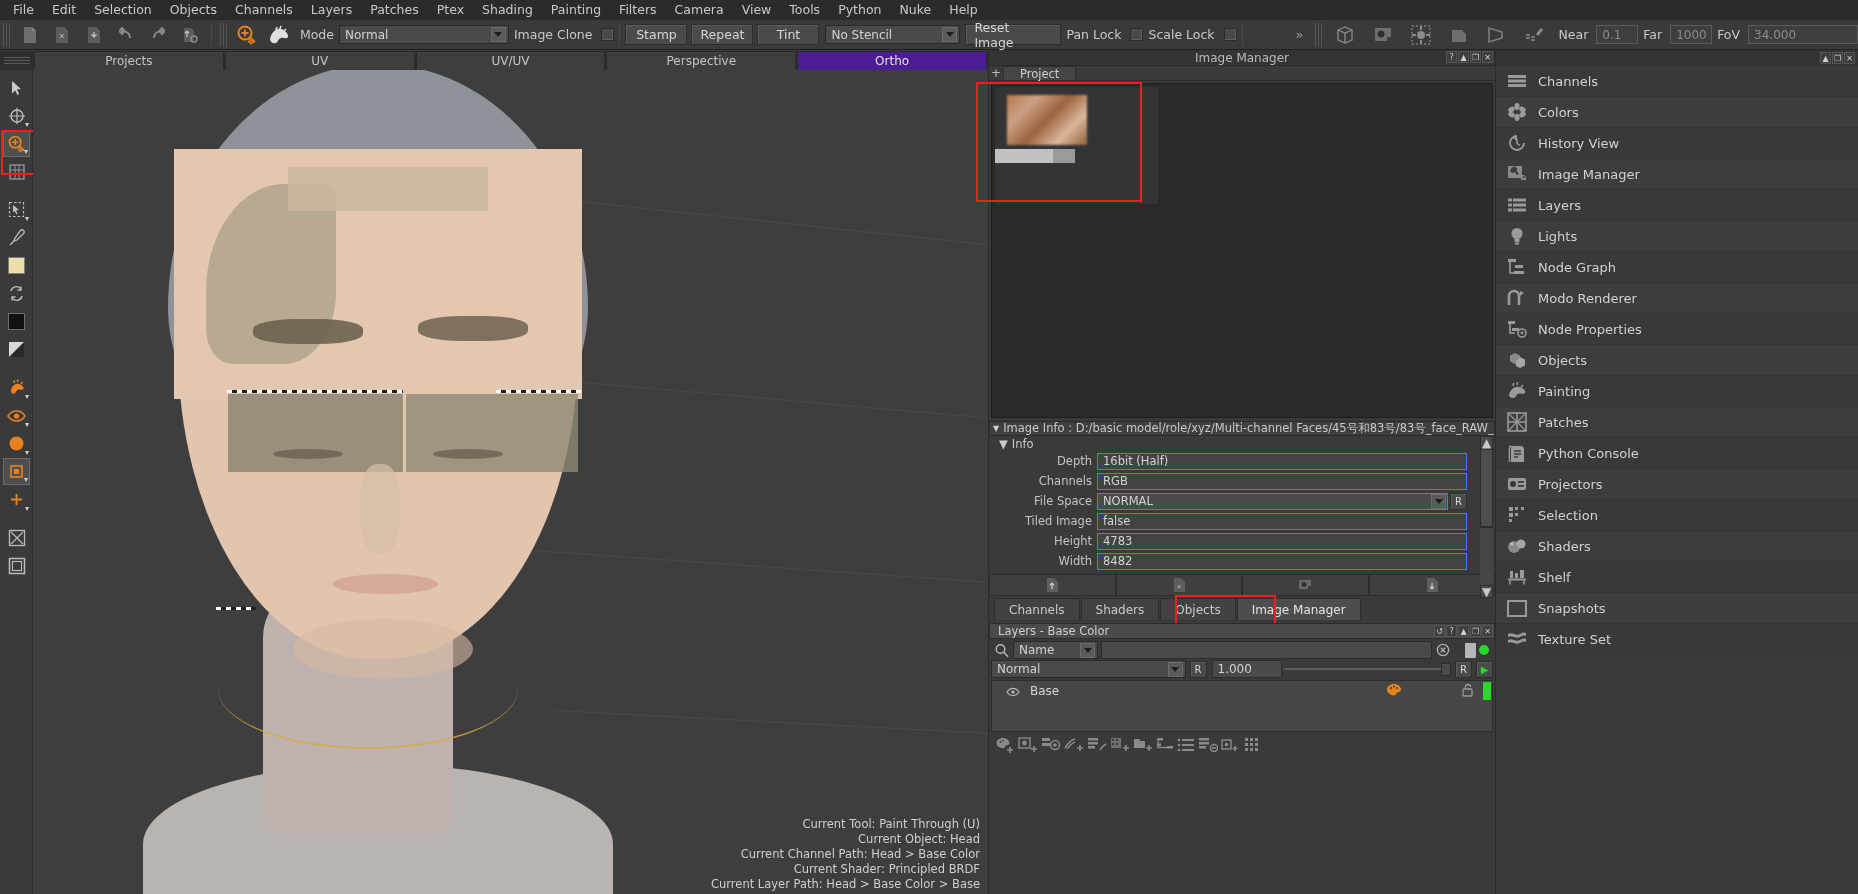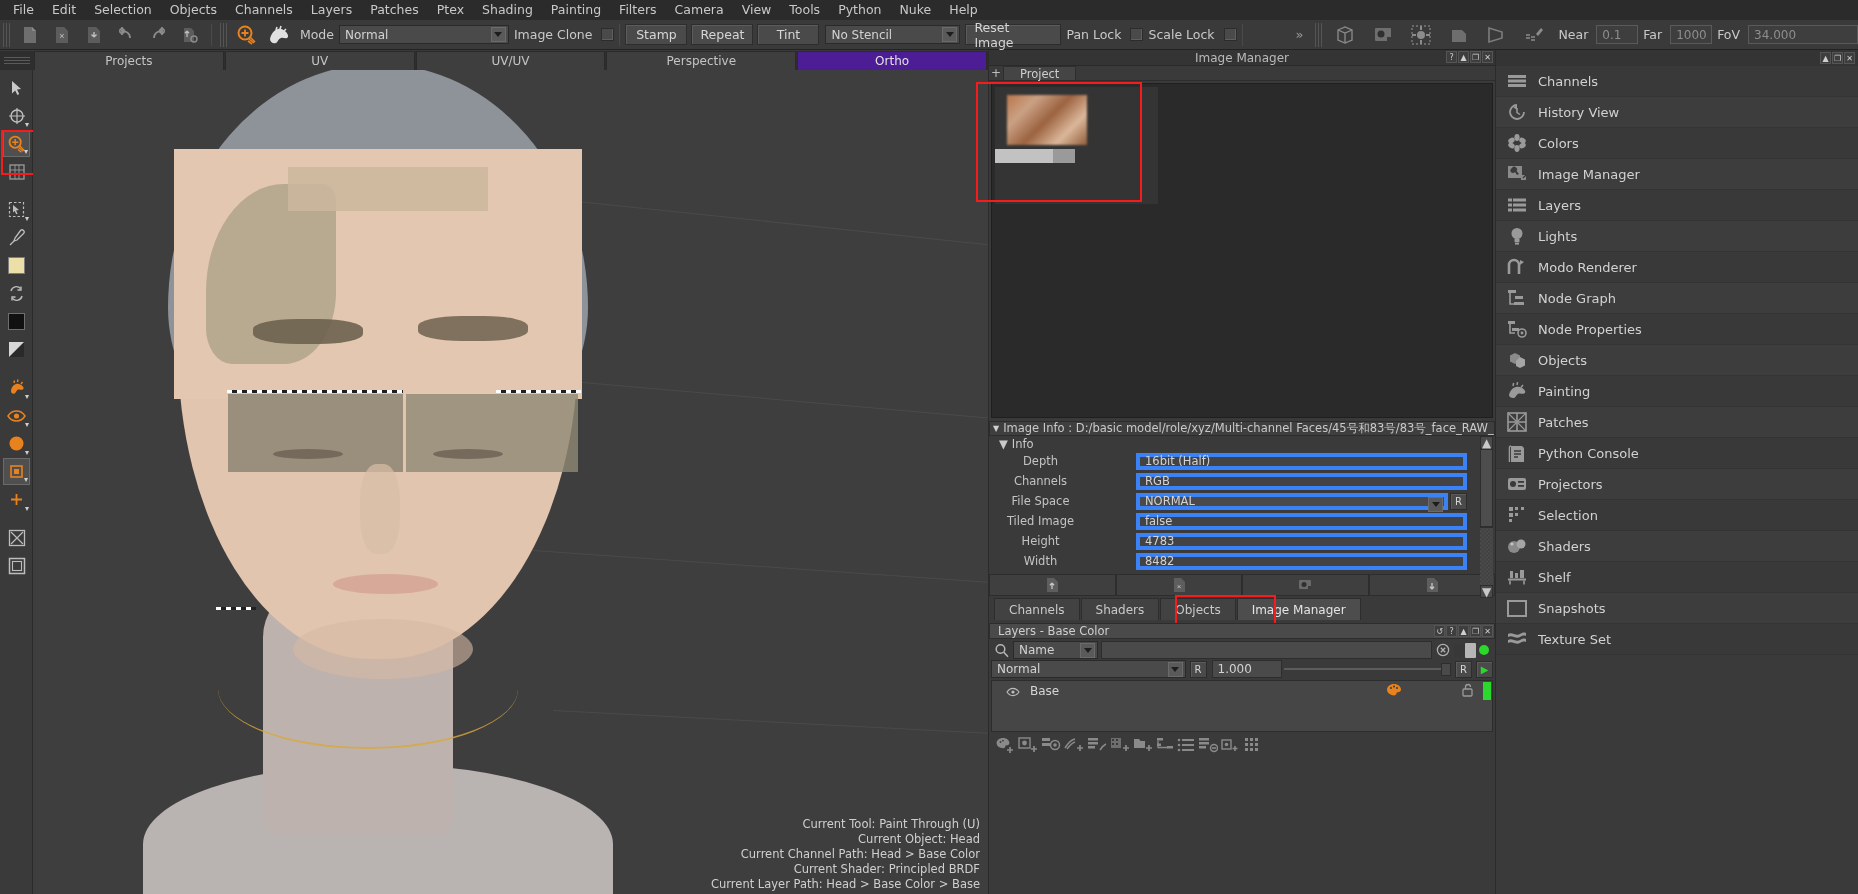--- a/index.html
+++ b/index.html
@@ -93,22 +93,22 @@
   .thumbimg{position:absolute;left:12px;top:8px;width:80px;height:50px;background:
       linear-gradient(135deg,#b9764b 0%,#caa184 25%,#9c6340 50%,#dbb79a 75%,#8f5c3b 100%);
       filter:blur(1px);}
   .thumbbar{position:absolute;left:0px;top:62px;width:80px;height:14px;background:#9a9a9a;}
   .thumbbar2{position:absolute;left:0px;top:62px;width:58px;height:14px;background:#c2c2c2;}
 
   .infohead{height:15px;background:#3f3f3f;border:1px solid #2c2c2c;display:flex;align-items:center;padding-left:3px;font-size:11.5px;color:#c9c9c9;overflow:hidden;white-space:nowrap;}
   .infohead .tri{margin-right:4px;font-size:8px;color:#cfcfcf;}
   .infosub{height:15px;display:flex;align-items:center;padding-left:10px;font-size:11.5px;color:#c9c9c9;}
   .inforow{height:20px;display:flex;align-items:center;padding-right:12px;}
-  .inforow .lab{width:108px;text-align:center;font-size:11.5px;color:#c3c3c3;padding-right:5px;}
-  .inforow .val{flex:1;height:17px;background:#4a4a4a;border:4px solid #3b82f6;display:flex;align-items:center;padding:0 5px;font-size:11.5px;color:#d3d3d3;position:relative;margin-left:39px;}
+  .inforow .lab{width:108px;text-align:right;font-size:11.5px;color:#c3c3c3;padding-right:5px;}
+  .inforow .val{flex:1;height:17px;background:#4a4a4a;border:1px solid #3b82f6;display:flex;align-items:center;padding:0 5px;font-size:11.5px;color:#d3d3d3;position:relative;}
   .inforow .val.ro{background:#434343;}
   .rbtn{width:17px;height:17px;background:#4a4a4a;border:1px solid #2d2d2d;box-shadow:inset 1px 1px 0 #5c5c5c;font-size:10px;color:#d6d6d6;display:flex;align-items:center;justify-content:center;margin-left:2px;cursor:pointer;}
 
   .vscroll{position:absolute;right:2px;top:0;width:13px;height:100%;background:#2e2e2e;}
   .vsbtn{width:13px;height:13px;background:#4a4a4a;border:1px solid #2d2d2d;display:flex;align-items:center;justify-content:center;}
   .vsthumb{position:absolute;left:0;top:13px;width:13px;height:78px;background:#4d4d4d;border:1px solid #2d2d2d;}
   .vstrack{position:absolute;left:0;top:92px;width:13px;bottom:13px;background:repeating-conic-gradient(#404040 0% 25%,#4c4c4c 0% 50%) 0/4px 4px;}
 
   .iconrow{height:22px;display:flex;background:#3a3a3a;}
   .iconcell{flex:1;border:1px solid #2d2d2d;display:flex;align-items:center;justify-content:center;background:#3f3f3f;cursor:pointer;}
@@ -747,44 +747,44 @@
             <rect x="1" y="2" width="18" height="3" fill="#9a9a9a"></rect>
             <rect x="1" y="6.5" width="18" height="3" fill="#9a9a9a"></rect>
             <rect x="1" y="11" width="18" height="3" fill="#9a9a9a"></rect>
           </svg>
         </span>
       <span class="lbl">Channels</span>
     </div>
     <div class="pitem">
       <span class="ic">
           <svg width="20" height="20" viewBox="0 0 20 20">
-            <path d="M10 3a7 7 0 107 7" fill="none" stroke="#9a9a9a" stroke-width="1.8"></path>
-            <path d="M10 3L6.5 5.5 10 8z" fill="#9a9a9a"></path>
-            <path d="M10 6v4.5l3 2" stroke="#9a9a9a" stroke-width="1.5" fill="none"></path>
-          </svg>
-        </span>
-      <span class="lbl">History View</span>
-    </div>
-    <div class="pitem">
-      <span class="ic">
-          <svg width="20" height="20" viewBox="0 0 20 20">
             <g fill="#9a9a9a">
               <ellipse cx="10" cy="4.5" rx="2.6" ry="3.4"></ellipse>
               <ellipse cx="10" cy="15.5" rx="2.6" ry="3.4"></ellipse>
               <ellipse cx="4.5" cy="7.5" rx="3.4" ry="2.6" transform="rotate(-30 4.5 7.5)"></ellipse>
               <ellipse cx="15.5" cy="12.5" rx="3.4" ry="2.6" transform="rotate(-30 15.5 12.5)"></ellipse>
               <ellipse cx="4.5" cy="12.5" rx="3.4" ry="2.6" transform="rotate(30 4.5 12.5)"></ellipse>
               <ellipse cx="15.5" cy="7.5" rx="3.4" ry="2.6" transform="rotate(30 15.5 7.5)"></ellipse>
             </g>
           </svg>
         </span>
       <span class="lbl">Colors</span>
     </div>
     <div class="pitem">
       <span class="ic">
+          <svg width="20" height="20" viewBox="0 0 20 20">
+            <path d="M10 3a7 7 0 107 7" fill="none" stroke="#9a9a9a" stroke-width="1.8"></path>
+            <path d="M10 3L6.5 5.5 10 8z" fill="#9a9a9a"></path>
+            <path d="M10 6v4.5l3 2" stroke="#9a9a9a" stroke-width="1.5" fill="none"></path>
+          </svg>
+        </span>
+      <span class="lbl">History View</span>
+    </div>
+    <div class="pitem">
+      <span class="ic">
           <svg width="20" height="18" viewBox="0 0 20 18">
             <rect x="1" y="1" width="14" height="12" fill="#8a8a8a"></rect>
             <path d="M5 3a2.6 2.6 0 103 4l2 3 2-1-2.4-3A2.6 2.6 0 005 3z" fill="#3a3a3a"></path>
             <path d="M14 10h5v5h-5z" fill="#8a8a8a"></path>
             <path d="M19 10l-3 3" stroke="#3a3a3a" stroke-width="1.4"></path>
           </svg>
         </span>
       <span class="lbl">Image Manager</span>
     </div>
     <div class="pitem">
@@ -805,37 +805,37 @@
           <svg width="16" height="20" viewBox="0 0 16 20">
             <circle cx="8" cy="7.5" r="5.5" fill="#9a9a9a"></circle>
             <rect x="5.5" y="12.5" width="5" height="4" rx="1" fill="#9a9a9a"></rect>
             <rect x="6" y="17" width="4" height="1.6" fill="#9a9a9a"></rect>
           </svg>
         </span>
       <span class="lbl">Lights</span>
     </div>
     <div class="pitem">
       <span class="ic">
-          <svg width="20" height="20" viewBox="0 0 20 20">
-            <path d="M2 17V8a5 5 0 0110 0v9" fill="none" stroke="#9a9a9a" stroke-width="2.6"></path>
-            <path d="M13 3l4 2-4 3z" fill="#9a9a9a"></path>
-          </svg>
-        </span>
-      <span class="lbl">Modo Renderer</span>
-    </div>
-    <div class="pitem">
-      <span class="ic">
           <svg width="20" height="18" viewBox="0 0 20 18">
             <rect x="1" y="1" width="8" height="3" fill="#9a9a9a"></rect>
             <path d="M3 4v11h4" stroke="#9a9a9a" stroke-width="1.6" fill="none"></path>
             <rect x="8" y="7" width="8" height="3" fill="#9a9a9a"></rect>
             <rect x="7" y="13" width="10" height="3" fill="#9a9a9a"></rect>
           </svg>
         </span>
       <span class="lbl">Node Graph</span>
+    </div>
+    <div class="pitem">
+      <span class="ic">
+          <svg width="20" height="20" viewBox="0 0 20 20">
+            <path d="M2 17V8a5 5 0 0110 0v9" fill="none" stroke="#9a9a9a" stroke-width="2.6"></path>
+            <path d="M13 3l4 2-4 3z" fill="#9a9a9a"></path>
+          </svg>
+        </span>
+      <span class="lbl">Modo Renderer</span>
     </div>
     <div class="pitem">
       <span class="ic">
           <svg width="20" height="18" viewBox="0 0 20 18">
             <rect x="1" y="1" width="7" height="3" fill="#9a9a9a"></rect>
             <path d="M3 4v9h5" stroke="#9a9a9a" stroke-width="1.6" fill="none"></path>
             <rect x="5" y="8" width="7" height="3" fill="#9a9a9a"></rect>
             <circle cx="15" cy="13" r="4" fill="none" stroke="#9a9a9a" stroke-width="1.6"></circle>
             <circle cx="15" cy="13" r="1.4" fill="#9a9a9a"></circle>
           </svg>

